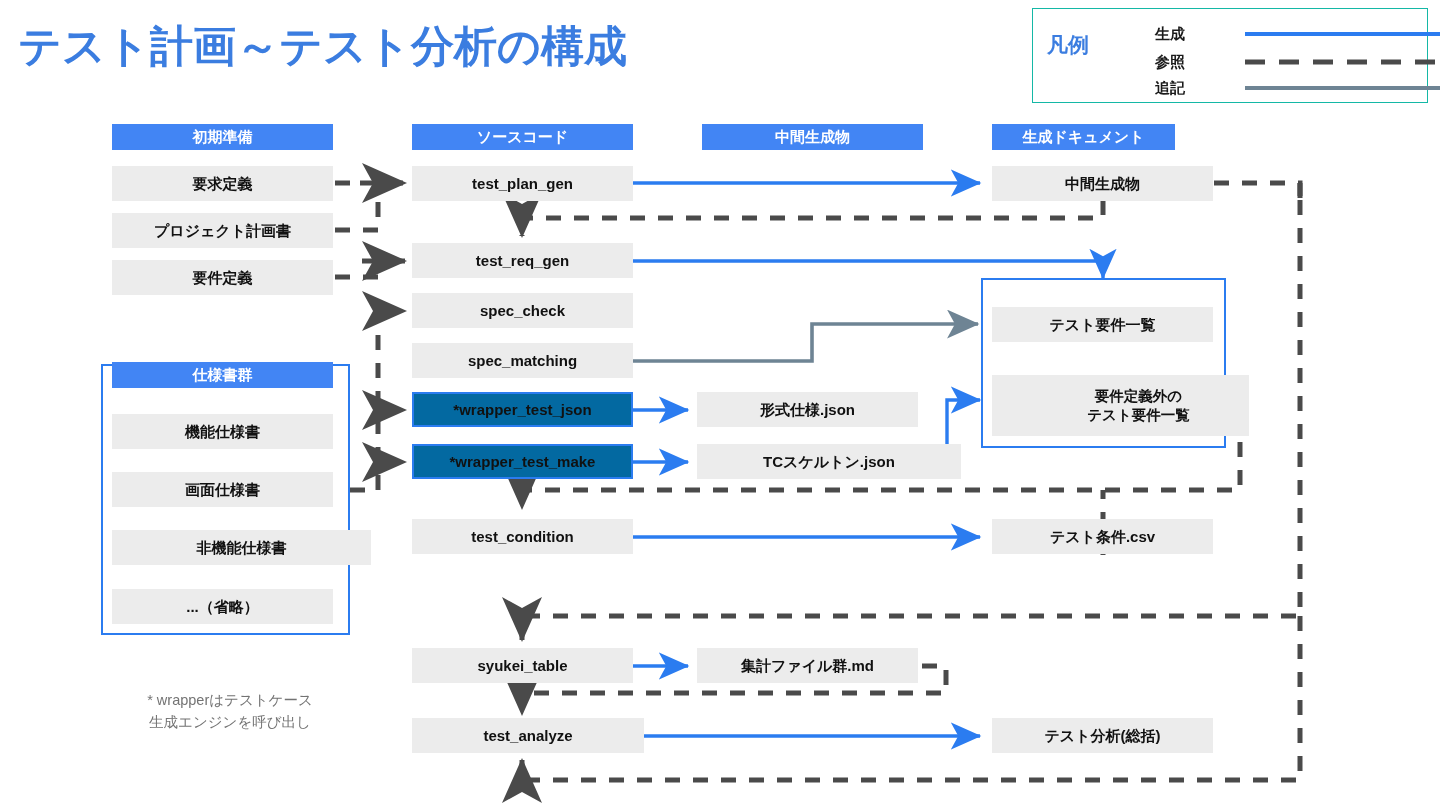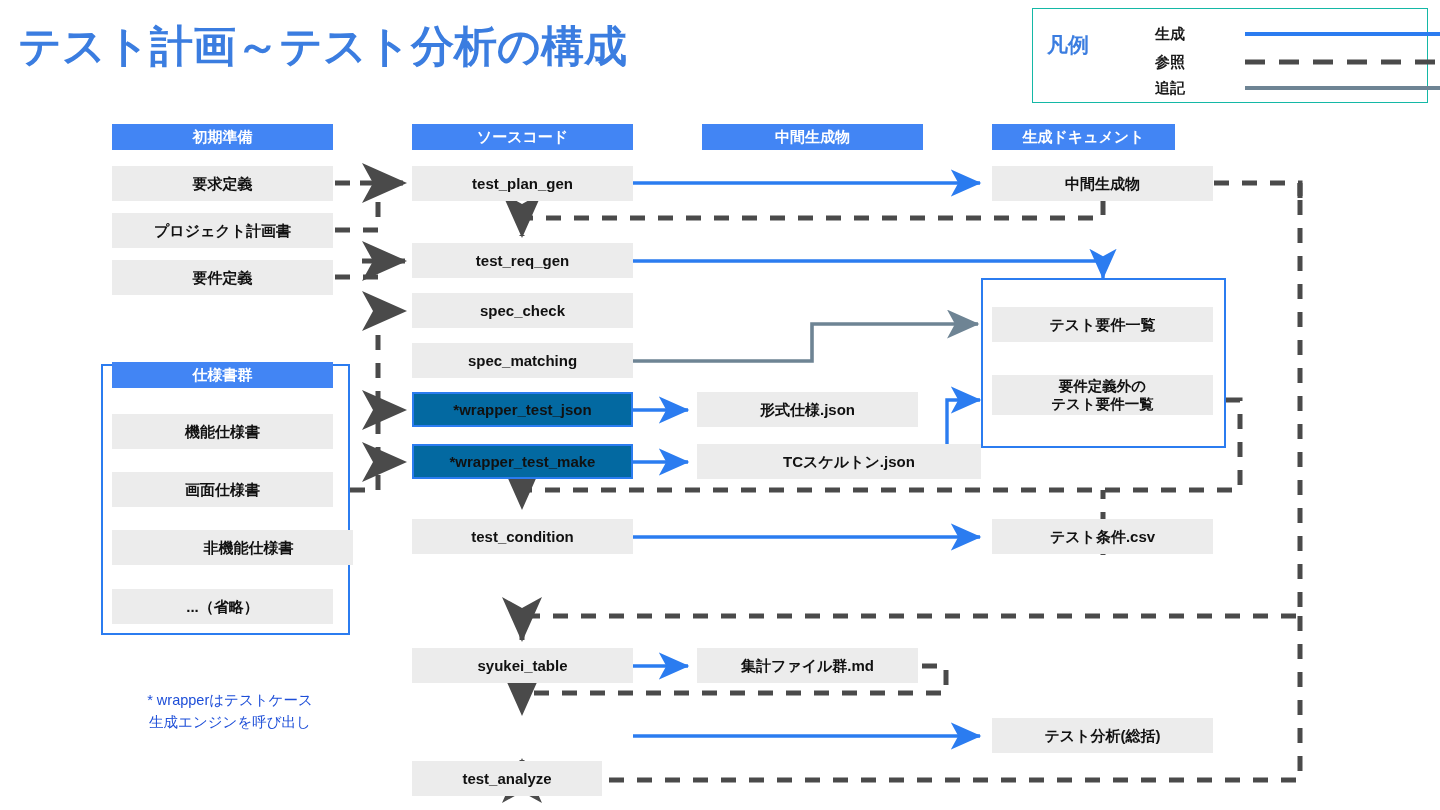--- a/index.html
+++ b/index.html
@@ -43,21 +43,21 @@
     border:1px solid #14b8a6;background:#ffffff;box-sizing:border-box;
   }
   .legend-title{
     position:absolute;left:14px;top:22px;font-size:21px;font-weight:bold;color:#3B7DE0;
   }
   .legend-row{position:absolute;left:122px;height:26px;}
   .legend-label{position:absolute;left:0;top:2px;font-size:15px;font-weight:bold;color:#1a1a1a;white-space:nowrap;}
 
   .footnote{
     position:absolute;left:95px;top:690px;width:270px;
-    font-size:14.5px;color:#1d4ed8;line-height:1.5;text-align:center;white-space:pre-line;
+    font-size:14.5px;color:#737373;line-height:1.5;text-align:center;white-space:pre-line;
   }
 </style>
 </head>
 <body>
 
 <div id="stage">
 
   <div class="title">テスト計画～テスト分析の構成</div>
 
   <div class="legend">
@@ -163,45 +163,45 @@
   <div class="hdr" style="left:992px;top:124px;width:183px;">生成ドキュメント</div>
 
   <div class="node" style="left:112px;top:166px;width:221px;">要求定義</div>
   <div class="node" style="left:112px;top:213px;width:221px;">プロジェクト計画書</div>
   <div class="node" style="left:112px;top:260px;width:221px;">要件定義</div>
 
   <div class="groupbox" style="left:101px;top:364px;width:249px;height:271px;"></div>
   <div class="hdr" style="left:112px;top:362px;width:221px;">仕様書群</div>
   <div class="node" style="left:112px;top:414px;width:221px;">機能仕様書</div>
   <div class="node" style="left:112px;top:472px;width:221px;">画面仕様書</div>
-  <div class="node" style="left:112px;top:530px;width:209px;padding-left:32px;">非機能仕様書</div>
+  <div class="node" style="left:112px;top:530px;width:259px;">非機能仕様書</div>
   <div class="node" style="left:112px;top:589px;width:221px;">...（省略）</div>
 
   <div class="footnote">* wrapperはテストケース
 生成エンジンを呼び出し</div>
 
   <div class="node code" style="left:412px;top:166px;width:221px;">test_plan_gen</div>
   <div class="node code" style="left:412px;top:243px;width:221px;">test_req_gen</div>
   <div class="node code" style="left:412px;top:293px;width:221px;">spec_check</div>
   <div class="node code" style="left:412px;top:343px;width:221px;">spec_matching</div>
   <div class="node code outlined" style="left:412px;top:392px;width:221px;">*wrapper_test_json</div>
   <div class="node code outlined" style="left:412px;top:444px;width:221px;">*wrapper_test_make</div>
   <div class="node code" style="left:412px;top:519px;width:221px;">test_condition</div>
   <div class="node code" style="left:412px;top:648px;width:221px;">syukei_table</div>
-  <div class="node code" style="left:412px;top:761px;width:190px;text-align:center;">test_analyze</div>
+  <div class="node code" style="left:412px;top:718px;width:232px;text-align:center;">test_analyze</div>
 
   <div class="node" style="left:697px;top:392px;width:221px;">形式仕様.json</div>
-  <div class="node" style="left:697px;top:444px;width:264px;padding-left:20px;">TCスケルトン.json</div>
+  <div class="node" style="left:697px;top:444px;width:264px;">TCスケルトン.json</div>
   <div class="node" style="left:697px;top:648px;width:221px;">集計ファイル群.md</div>
 
   <div class="node" style="left:992px;top:166px;width:221px;">中間生成物</div>
 
   <div class="groupbox" style="left:981px;top:278px;width:245px;height:170px;"></div>
   <div class="node" style="left:992px;top:307px;width:221px;">テスト要件一覧</div>
-  <div class="node two-line" style="left:992px;top:375px;width:221px;height:40px;flex-direction:column;">
+  <div class="node two-line" style="left:992px;top:375px;width:221px;height:61px;flex-direction:column;padding-left:36px;">
     <span>要件定義外の</span>
     <span>テスト要件一覧</span>
   </div>
 
   <div class="node" style="left:992px;top:519px;width:221px;">テスト条件.csv</div>
   <div class="node" style="left:992px;top:718px;width:221px;">テスト分析(総括)</div>
 
 </div>
 
 </body></html>

